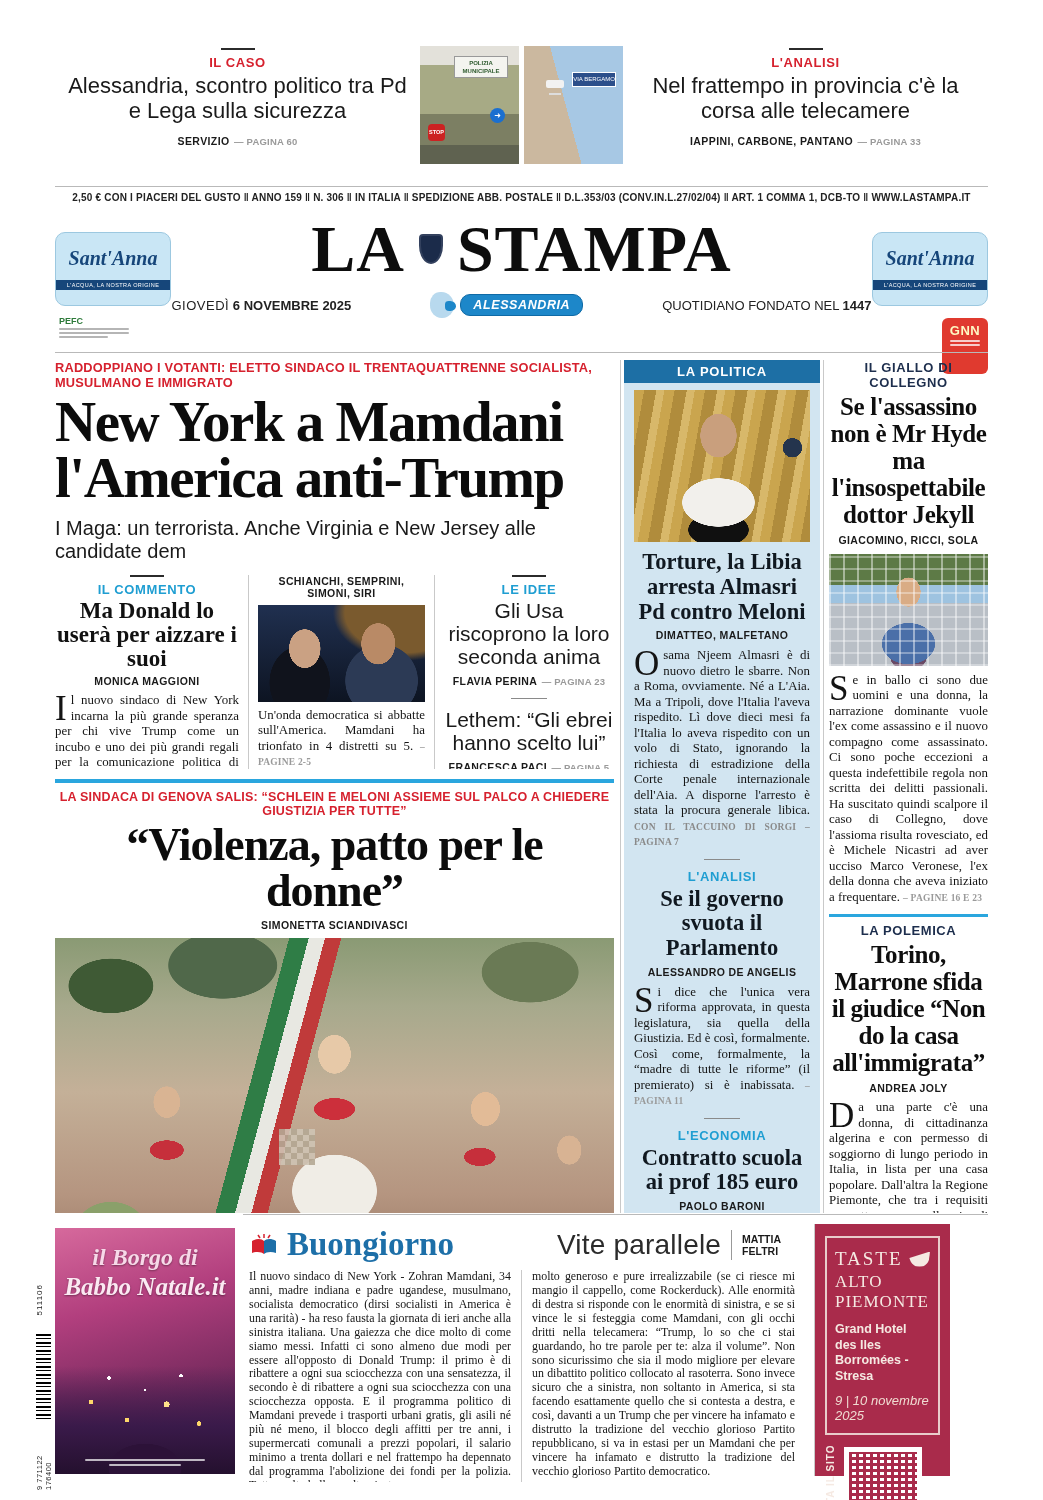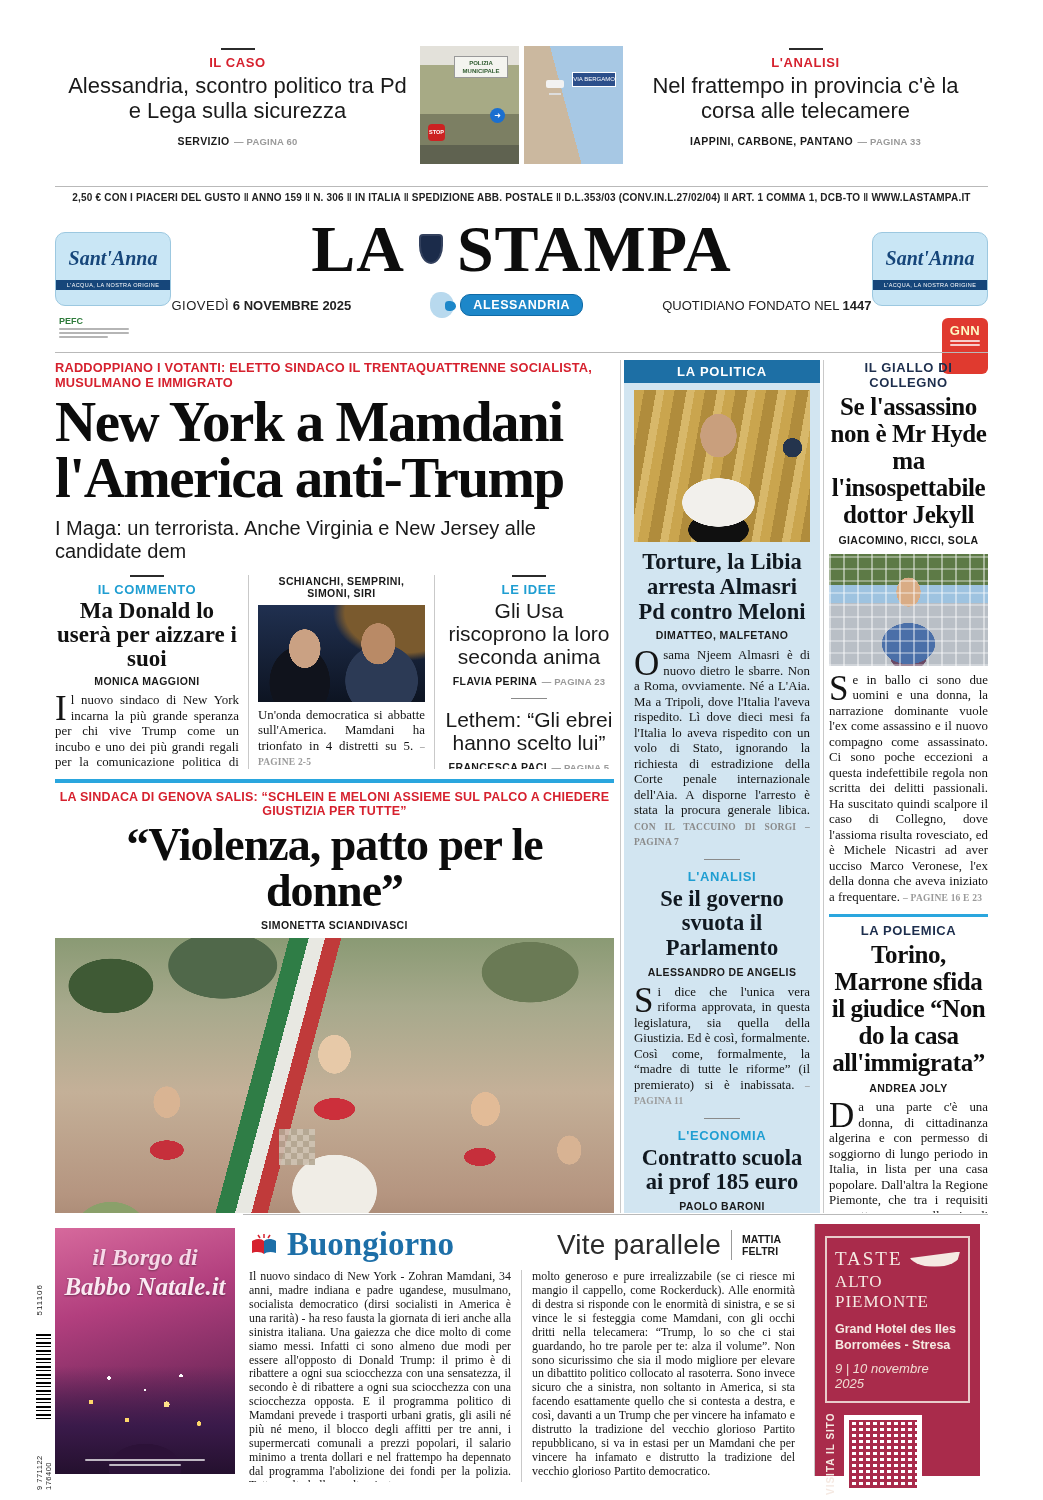--- a/index.html
+++ b/index.html
@@ -51,21 +51,21 @@
   .microline { height:2px; background:#b5b5b5; margin-top:2px; border-radius:1px; }
   .gnn { position:absolute; right:0; top:104px; width:46px; height:56px; background:#e03a2f; border-radius:6px; color:#fef9c3; text-align:center; padding-top:5px; }
   .gnn-name { font-weight:bold; font-size:13px; letter-spacing:.5px; }
   .gnn .microline { background:rgba(255,255,255,.75); margin:2px 8px 0 8px; }
   .masttitle { display:flex; justify-content:center; align-items:center; gap:14px; margin-top:2px;text-align:center; }
   .masttitle-word { font-family:"Liberation Serif","DejaVu Serif",serif; font-weight:bold; font-size:66px; letter-spacing:1px; color:#0d0d0d; line-height:1; }
   .crest { width:24px; height:30px; background:#1b2b4a; border-radius:4px 4px 50% 50% / 4px 4px 62% 62%; border:2px solid #33415e; }
   .dateline { width:700px; margin:10px auto 0 auto; display:flex; align-items:center; justify-content:space-between; font-size:13px; color:#222; }
   .date-day { letter-spacing:.5px; }
   .date-rest { font-weight:bold; }
-  .edition { display:flex; align-items:center; gap:6px; }
+  .edition { display:flex; align-items:center; gap:6px;font-style:italic; }
   .map-blob { width:24px; height:26px; background:#b8d9ee; border-radius:45% 55% 50% 50%; position:relative; }
   .map-blob::after { content:""; position:absolute; right:-2px; top:9px; width:11px; height:10px; background:#1d87c9; border-radius:40% 60% 55% 45%; }
   .edition-badge { background:#1d87c9; color:#fff; font-weight:bold; font-size:12.5px; letter-spacing:.6px; padding:3px 12px; border-radius:10px; border:1px solid #0f6aa6; }
   .founded-year { font-weight:bold; }
 
   
   .main { position:absolute; left:55px; top:360px; width:933px; height:853px; display:flex; overflow:hidden; }
   .col-left { width:565px; padding-right:6px; }
   .vline { width:1px; background:#c9c9c9; }
   .col-mid { width:196px; margin:0 3px; background:#d2e5f1; overflow:hidden; }
@@ -168,21 +168,21 @@
   .bg-title { font-family:"Liberation Serif","DejaVu Serif",serif; font-weight:bold; font-size:33px; color:#1d6fa8; line-height:1; }
   .rubric-wrap { margin-left:auto; display:flex; align-items:center; gap:10px; padding-right:14px; }
   .rubric-title { font-size:28px; font-weight:400; color:#2b2b2b; letter-spacing:.2px; }
   .rubric-sep { width:1px; height:30px; background:#999; }
   .rubric-author { font-size:10.5px; font-weight:bold; line-height:1.15; color:#1a1a1a; }
   .bg-cols { display:flex; margin-top:9px; height:212px; overflow:hidden; }
   .bg-col { width:50%; font-family:"Liberation Serif","DejaVu Serif",serif; font-size:11.9px; line-height:1.17; text-align:justify; color:#151515; }
   .bg-col.first { padding-right:10px; border-right:1px solid #c9c9c9; }
   .bg-col.second { padding-left:10px; }
 
-  .ad-right { width:166px; height:252px; margin-left:7px; background:#a92b4b; color:#f5e9e2; position:relative; border-left:1px solid #c9c9c9; }
+  .ad-right { width:136px; height:252px; margin-left:7px; background:#a92b4b; color:#f5e9e2; position:relative; border-left:1px solid #c9c9c9; }
   .ad-right-box { margin:12px 10px 8px 10px; border:2px solid rgba(245,233,226,.85); padding:10px 8px; }
   .brand-row { display:flex; align-items:center; gap:6px; }
   .brand1 { font-family:"Liberation Serif","DejaVu Serif",serif; font-size:19px; letter-spacing:2px; }
   .brand2 { font-family:"Liberation Serif","DejaVu Serif",serif; font-size:17px; letter-spacing:1px; margin-top:2px; }
   .venue { font-size:12.5px; font-weight:bold; margin-top:10px; line-height:1.25; }
   .ad-dates { font-size:13px; margin-top:8px; font-style:italic; color:#f0dcd2; }
   .qr-row { display:flex; align-items:center; margin:6px 14px 0 10px; gap:8px; }
   .cta-vert { writing-mode:vertical-rl; transform:rotate(180deg); font-size:10px; font-weight:bold; letter-spacing:1px; height:86px; text-align:center; }
   .qr { width:78px; height:78px; background:#fff; position:relative; }
   .qr::before { content:""; position:absolute; inset:5px;

